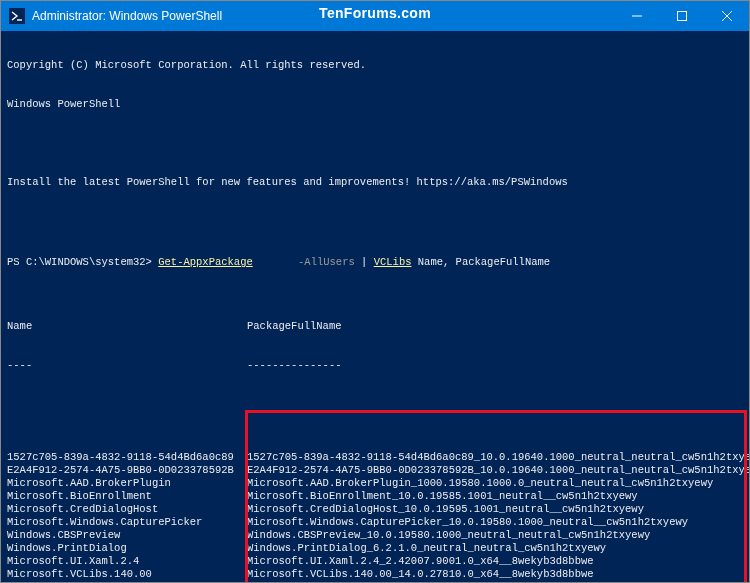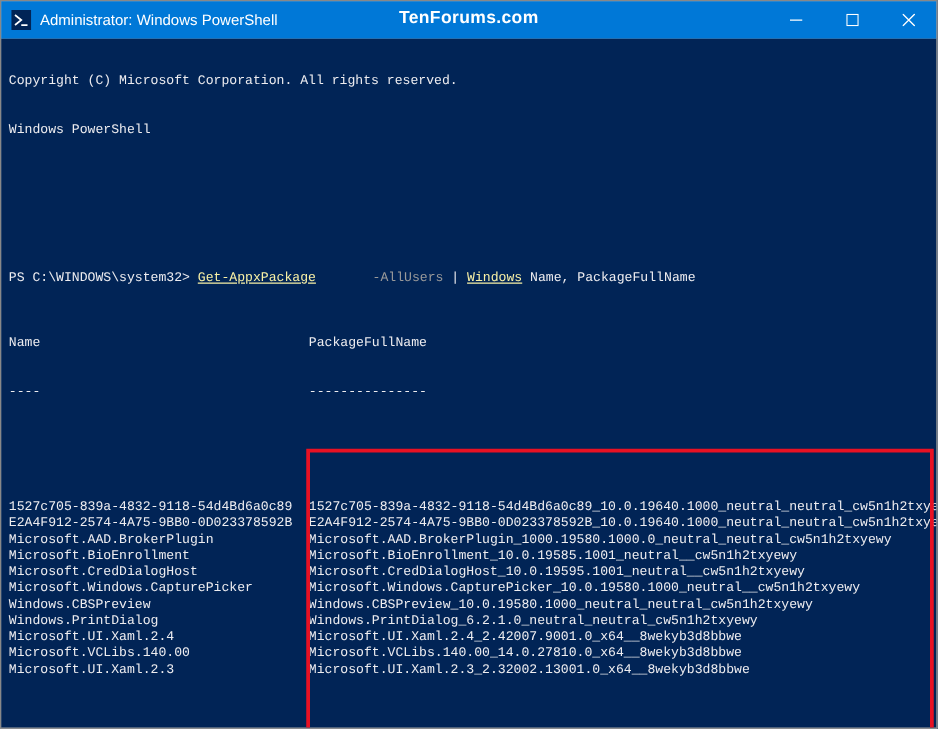--- a/index.html
+++ b/index.html
@@ -65,21 +65,21 @@
     white-space: pre;
     overflow: hidden;
     position: relative;
     line-height: 13px;
   }
   .prompt-line { margin-top: 2px; }
   .prompt { color: #eeedf0; }
   .cmd-yellow { color: #f9f1a5; text-decoration: underline; }
   .cmd-gray  { color: #9a9a9a; padding-left: 39px; }
   .cmd-white { color: #eeedf0; }
-  .header-row { color: #eeedf0; }
+  .header-row { color: #eeedf0; margin-top: 12px; }
   .underline-row { color: #eeedf0; }
   .data-area {
     position: relative;
     margin-top: 1px;
   }
   .redbox {
     position: absolute;
     border: 3px solid #e81123;
     top: -2px;
     left: 238px;
@@ -122,22 +122,23 @@
           </svg>
         </div>
     </div>
   </div>
   <div class="watermark">TenForums.com</div>
 
   <div class="terminal">
     <div>Copyright (C) Microsoft Corporation. All rights reserved.</div>
     <div>Windows PowerShell</div>
     <div style="height:13px"></div>
+    <div>Install the latest PowerShell for new features and improvements! https://aka.ms/PSWindows</div>
     <div style="height:13px"></div>
-    <div class="prompt-line"><span class="prompt">PS C:\WINDOWS\system32&gt; </span><span class="cmd-yellow">Get-AppxPackage</span><span class="cmd-gray"> -AllUsers </span><span class="cmd-white">| </span><span class="cmd-yellow">Windows</span><span class="cmd-white"> Name, PackageFullName</span></div>
+    <div class="prompt-line"><span class="prompt">PS C:\WINDOWS\system32&gt; </span><span class="cmd-yellow">Get-AppxPackage</span><span class="cmd-gray"> -AllUsers </span><span class="cmd-white">| </span><span class="cmd-yellow">VCLibs</span><span class="cmd-white"> Name, PackageFullName</span></div>
 
     <div class="header-row"><span class="col-name">Name</span><span class="col-full">PackageFullName</span></div>
     <div class="underline-row"><span class="col-name">----</span><span class="col-full">---------------</span></div>
 
     <div class="data-area" id="rows">
       <div class="redbox"></div>
     <div class="row"><span class="col-name">1527c705-839a-4832-9118-54d4Bd6a0c89</span><span class="col-full">1527c705-839a-4832-9118-54d4Bd6a0c89_10.0.19640.1000_neutral_neutral_cw5n1h2txyewy</span></div><div class="row"><span class="col-name">E2A4F912-2574-4A75-9BB0-0D023378592B</span><span class="col-full">E2A4F912-2574-4A75-9BB0-0D023378592B_10.0.19640.1000_neutral_neutral_cw5n1h2txyewy</span></div><div class="row"><span class="col-name">Microsoft.AAD.BrokerPlugin</span><span class="col-full">Microsoft.AAD.BrokerPlugin_1000.19580.1000.0_neutral_neutral_cw5n1h2txyewy</span></div><div class="row"><span class="col-name">Microsoft.BioEnrollment</span><span class="col-full">Microsoft.BioEnrollment_10.0.19585.1001_neutral__cw5n1h2txyewy</span></div><div class="row"><span class="col-name">Microsoft.CredDialogHost</span><span class="col-full">Microsoft.CredDialogHost_10.0.19595.1001_neutral__cw5n1h2txyewy</span></div><div class="row"><span class="col-name">Microsoft.Windows.CapturePicker</span><span class="col-full">Microsoft.Windows.CapturePicker_10.0.19580.1000_neutral__cw5n1h2txyewy</span></div><div class="row"><span class="col-name">Windows.CBSPreview</span><span class="col-full">Windows.CBSPreview_10.0.19580.1000_neutral_neutral_cw5n1h2txyewy</span></div><div class="row"><span class="col-name">Windows.PrintDialog</span><span class="col-full">Windows.PrintDialog_6.2.1.0_neutral_neutral_cw5n1h2txyewy</span></div><div class="row"><span class="col-name">Microsoft.UI.Xaml.2.4</span><span class="col-full">Microsoft.UI.Xaml.2.4_2.42007.9001.0_x64__8wekyb3d8bbwe</span></div><div class="row"><span class="col-name">Microsoft.VCLibs.140.00</span><span class="col-full">Microsoft.VCLibs.140.00_14.0.27810.0_x64__8wekyb3d8bbwe</span></div><div class="row"><span class="col-name">Microsoft.UI.Xaml.2.3</span><span class="col-full">Microsoft.UI.Xaml.2.3_2.32002.13001.0_x64__8wekyb3d8bbwe</span></div></div>
   </div>
 </div>
 

